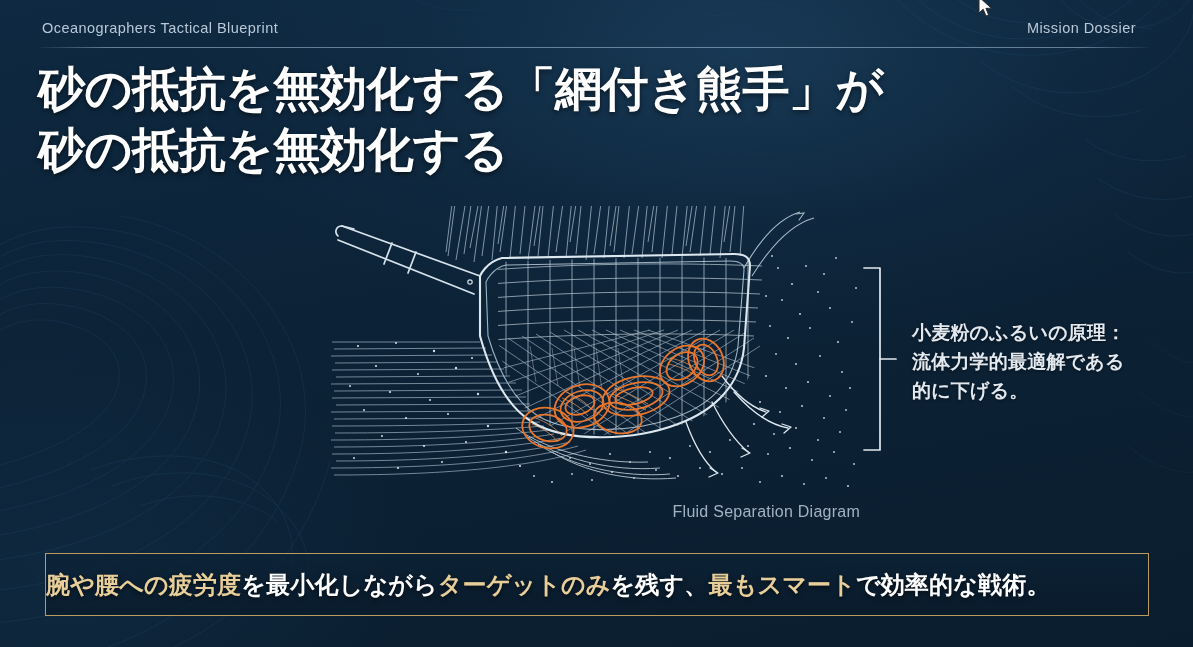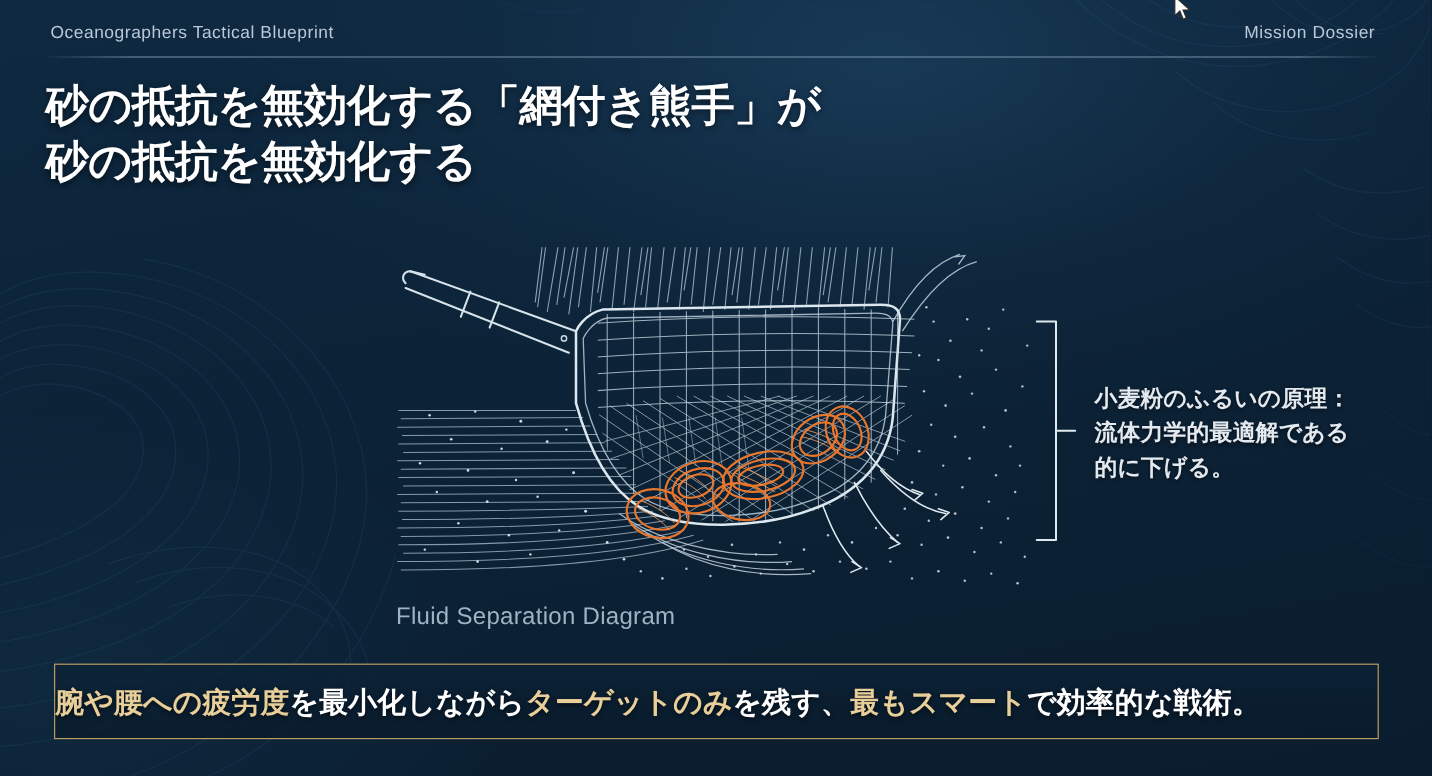--- a/index.html
+++ b/index.html
@@ -30,39 +30,38 @@
   }
   #header .rule {
     position:absolute; left:0; right:0; bottom:0; height:1px;
     background:linear-gradient(to right, rgba(150,180,205,0.05), rgba(168,196,218,0.55) 6%, rgba(168,196,218,0.55) 94%, rgba(150,180,205,0.05));
   }
   .kicker {
     position:absolute; top:0; font-size:14.5px; letter-spacing:.45px;
     color:#b9c9d8; font-weight:400; white-space:nowrap;
   }
   #kicker-left  { left:2px; }
-  #kicker-right { right:2px; }
+  #kicker-right { right:12px; }
 
   
   #title {
     position:absolute; left:38px; top:58px; width:1000px;
-    font-size:36px; line-height:1.30; font-weight:700; color:#ffffff;
+    font-size:47px; line-height:1.30; font-weight:700; color:#ffffff;
     letter-spacing:-0.4px;
     text-shadow:0 2px 5px rgba(0,0,0,0.55);
-    margin-top:7px;
   }
   #title .ln { display:block; white-space:nowrap; }
 
   
   #stage { position:absolute; left:330px; top:196px; width:530px; height:320px; }
   #diagram { display:block; width:530px; height:320px; }
 
   #caption {
     position:absolute; left:330px; top:503px; width:530px;
-    text-align:left; font-size:20px; color:#9fb3c4; letter-spacing:.25px;
+    text-align:right; font-size:16px; color:#9fb3c4; letter-spacing:.25px;
   }
 
   
   #bracket { position:absolute; left:862px; top:266px; width:36px; height:186px; }
 
   #annotation {
     position:absolute; left:912px; top:319px; width:232px;
     font-size:19px; line-height:1.52; font-weight:700; color:#e3e9ef;
     letter-spacing:.2px; text-shadow:0 1px 3px rgba(0,0,0,.5);
   }

